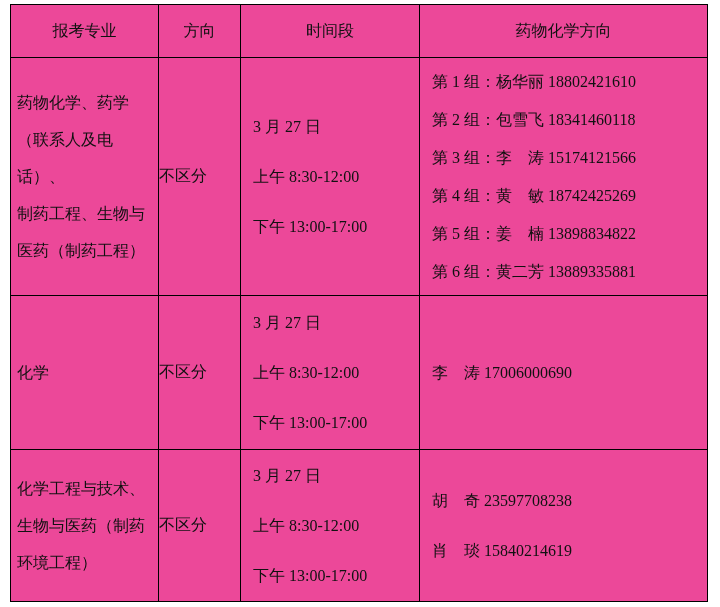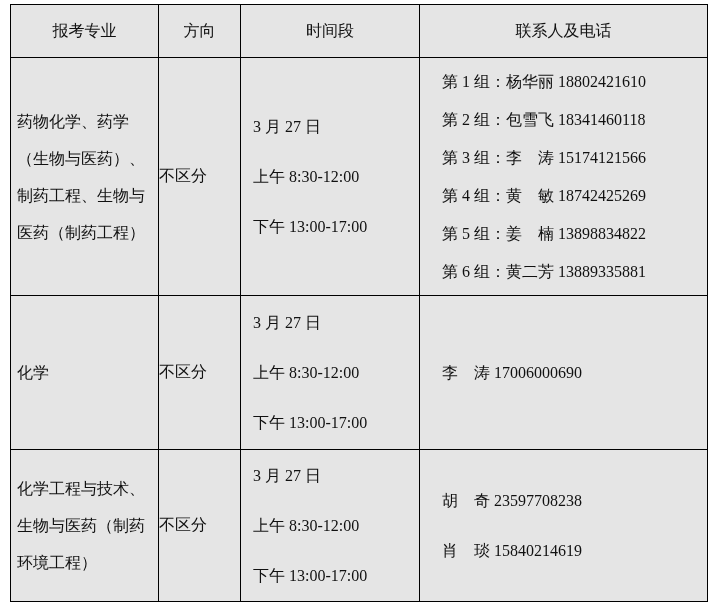--- a/index.html
+++ b/index.html
@@ -20,21 +20,21 @@
     top: 4px;
     width: 697px;
     border-collapse: collapse;
     table-layout: fixed;
   }
   .doc-table th, .doc-table td {
     border: 1.5px solid #000000;
     font-size: 16px;
     font-weight: normal;
     padding: 0;
-    background: #e5e5e5;
+    background: #ec4899;
   }
   .doc-table th {
     text-align: center;
     vertical-align: middle;
     height: 52px;
   }
   tr.row-1 { height: 238px; }
   tr.row-2 { height: 154px; }
   tr.row-3 { height: 152px; }
 
@@ -52,46 +52,46 @@
     vertical-align: middle;
     padding-left: 12px;
   }
   td.cell-contacts {
     text-align: left;
     vertical-align: middle;
     padding-left: 12px;
   }
   .major-line   { line-height: 37px; }
   .time-line    { line-height: 50px; }
-  .contact-line { line-height: 50px; margin-left: 10px; }
+  .contact-line { line-height: 50px; }
   td.contacts-dense .contact-line { line-height: 38px; }
 </style>
 </head>
 <body>
 
 <table class="doc-table">
   <colgroup>
     <col style="width:148px">
     <col style="width:82px">
     <col style="width:179px">
     <col style="width:288px">
   </colgroup>
 
   <tbody>
       <tr class="header-row">
     <th>报考专业</th>
     <th>方向</th>
     <th>时间段</th>
-    <th>联系人及电话</th>
+    <th>药物化学方向</th>
   </tr>
 
   <tr class="row-1">
     <td class="cell-major">
       <div class="major-line">药物化学、药学</div>
-      <div class="major-line">（生物与医药）、</div>
+      <div class="major-line">（联系人及电话）、</div>
       <div class="major-line">制药工程、生物与</div>
       <div class="major-line">医药（制药工程）</div>
     </td>
     <td class="cell-direction">不区分</td>
     <td class="cell-time">
       <div class="time-line">3 月 27 日</div>
       <div class="time-line">上午 8:30-12:00</div>
       <div class="time-line">下午 13:00-17:00</div>
     </td>
     <td class="cell-contacts contacts-dense">

